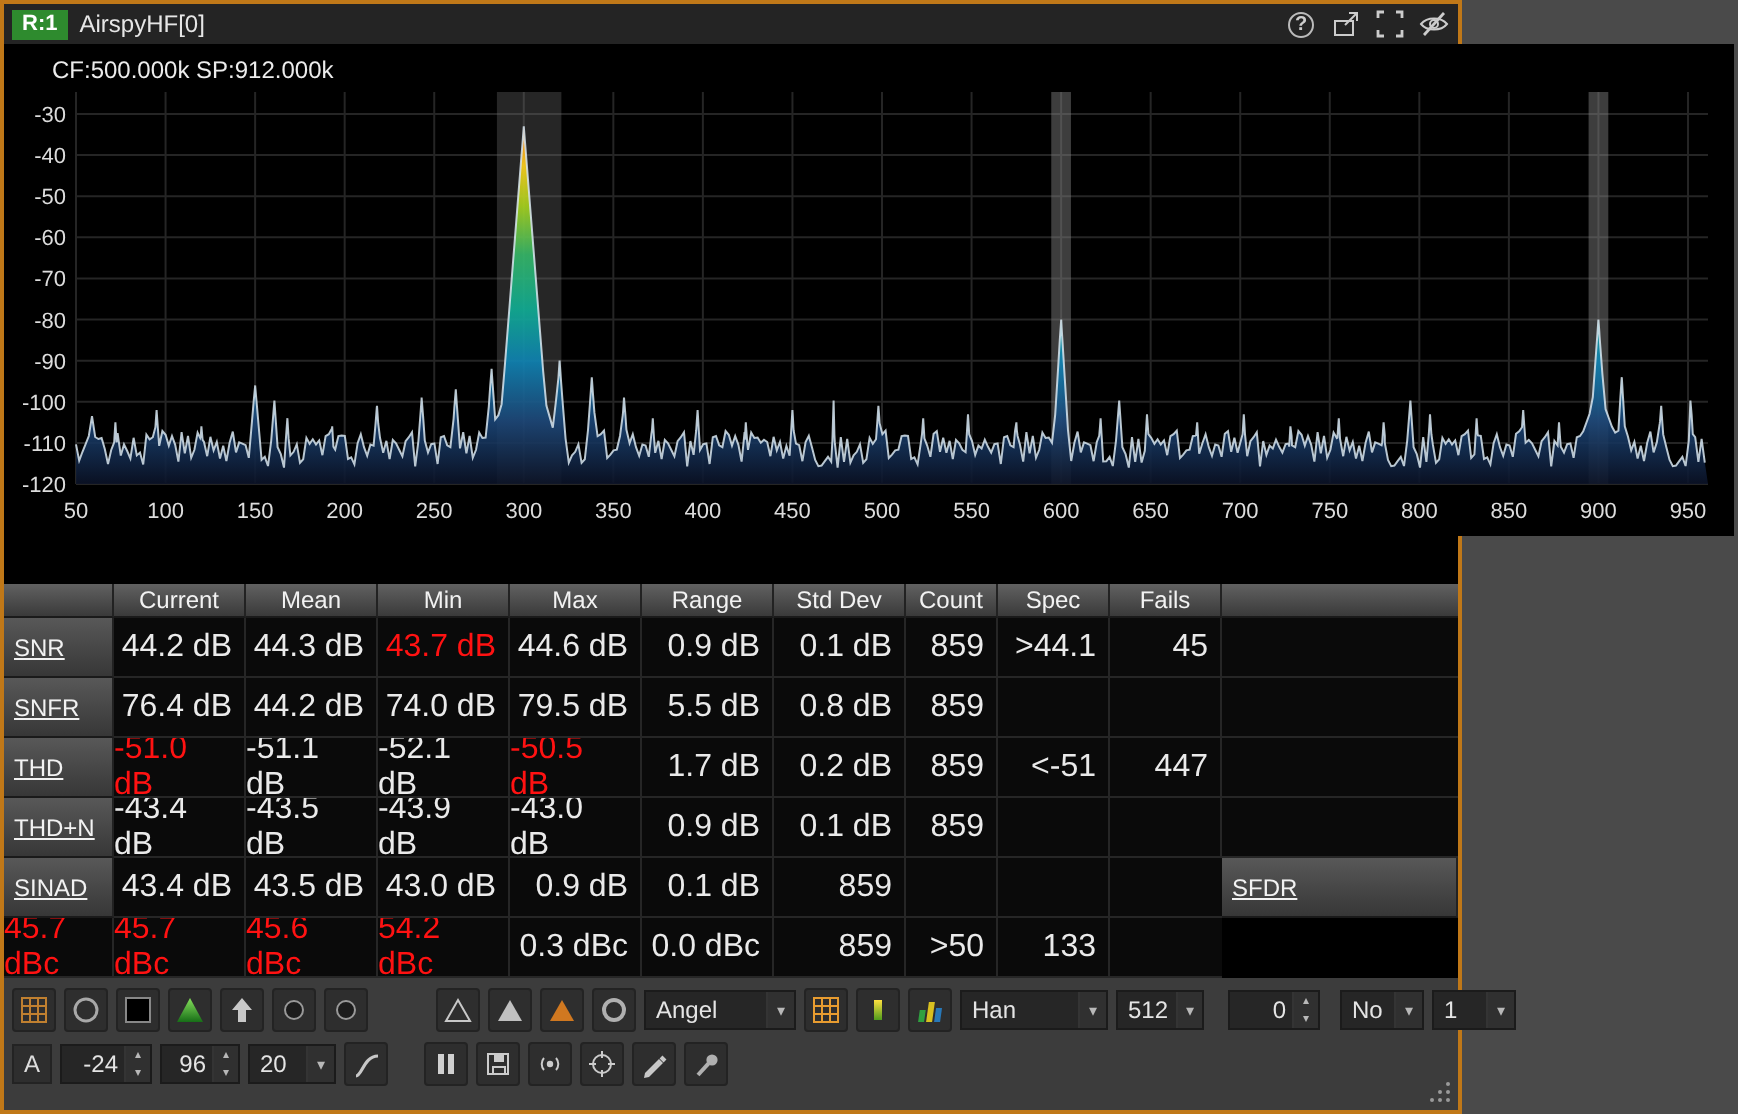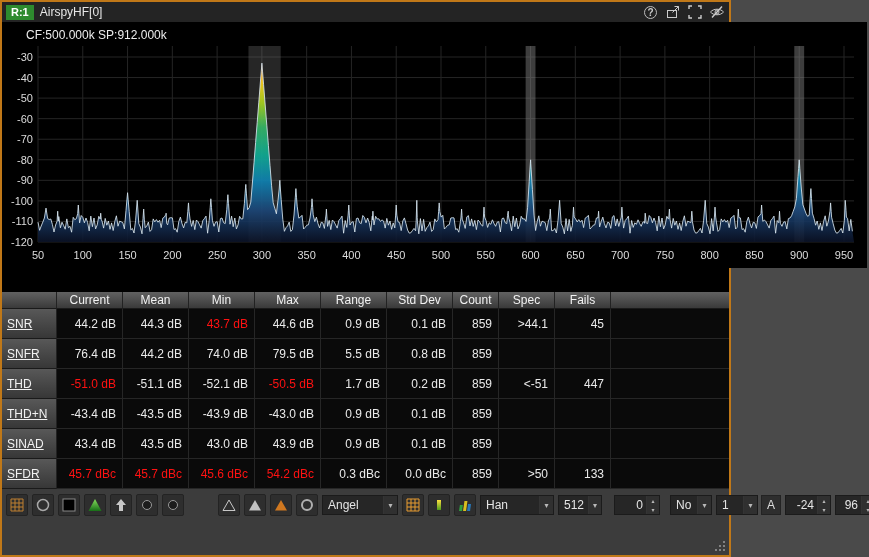--- a/index.html
+++ b/index.html
@@ -19,26 +19,26 @@
   #spec-svg{display:block;width:865px;height:246px;}
   .gap{height:24px;background:#000;flex:0 0 auto;}
   
   #mtable{display:grid;grid-template-columns:55px 66px 66px 66px 66px 66px 66px 46px 56px 56px minmax(0,1fr);
     grid-template-rows:17px repeat(6,30px);background:#000;flex:0 0 auto;}
   .th{background:linear-gradient(#616161,#3a3a3a);color:#f2f2f2;font-size:12px;display:flex;align-items:center;justify-content:center;
     border-right:1px solid #222;border-bottom:1px solid #1a1a1a;overflow:hidden;}
   .th.last{border-right:none;}
   .rl{background:linear-gradient(#585858,#373737);color:#f2f2f2;font-size:12px;display:flex;align-items:center;padding-left:5px;
     border-right:1px solid #222;border-bottom:1px solid #1a1a1a;text-decoration:underline;}
-  .td{background:#0a0a0a;color:#eaeaea;font-size:12px;display:flex;align-items:center;justify-content:flex-end;
+  .td{background:#0a0a0a;color:#eaeaea;font-size:16px;display:flex;align-items:center;justify-content:flex-end;
     padding-right:6px;border-right:1px solid #262626;border-bottom:1px solid #262626;overflow:hidden;}
   .td.red{color:#ff1212;}
   .td.last{border-right:none;}
   
-  .toolbars{flex:1;background:#3c3c3c;padding:4px 4px 0 4px;display:flex;flex-direction:row;gap:3px;position:relative;}
+  .toolbars{flex:1;background:#3c3c3c;padding:4px 4px 0 4px;display:flex;flex-direction:column;gap:3px;position:relative;}
   .trow{display:flex;align-items:center;gap:4px;height:24px;}
   .btn{width:22px;height:22px;background:#2e2e2e;border:1px solid #232323;border-radius:2px;
     display:flex;align-items:center;justify-content:center;padding:0;flex:0 0 auto;}
   .btn svg{display:block;}
   .combo{height:20px;background:#262626;border:1px solid #1b1b1b;color:#e4e4e4;display:flex;align-items:center;
     font-size:12px;padding:0 0 0 5px;flex:0 0 auto;}
   .cval{flex:1;text-align:left;}
   .carr{width:14px;text-align:center;color:#b8b8b8;font-size:8px;border-left:1px solid #343434;margin-left:4px;align-self:stretch;display:flex;align-items:center;justify-content:center;background:#303030;}
   .spin{height:20px;background:#262626;border:1px solid #1b1b1b;display:flex;flex:0 0 auto;}
   .sval{flex:1;color:#e4e4e4;font-size:12px;text-align:right;line-height:18px;padding:0 3px;}
@@ -221,21 +221,20 @@
       <div class="td">0.9 dB</div>
       <div class="td">0.1 dB</div>
       <div class="td">859</div>
       <div class="td"></div>
       <div class="td"></div>
       <div class="td last"></div>
       <div class="rl">SINAD</div>
       <div class="td">43.4 dB</div>
       <div class="td">43.5 dB</div>
       <div class="td">43.0 dB</div>
-      <div class="td">43.9 dB</div>
       <div class="td">0.9 dB</div>
       <div class="td">0.1 dB</div>
       <div class="td">859</div>
       <div class="td"></div>
       <div class="td"></div>
       <div class="td last"></div>
       <div class="rl">SFDR</div>
       <div class="td red">45.7 dBc</div>
       <div class="td red">45.7 dBc</div>
       <div class="td red">45.6 dBc</div>

